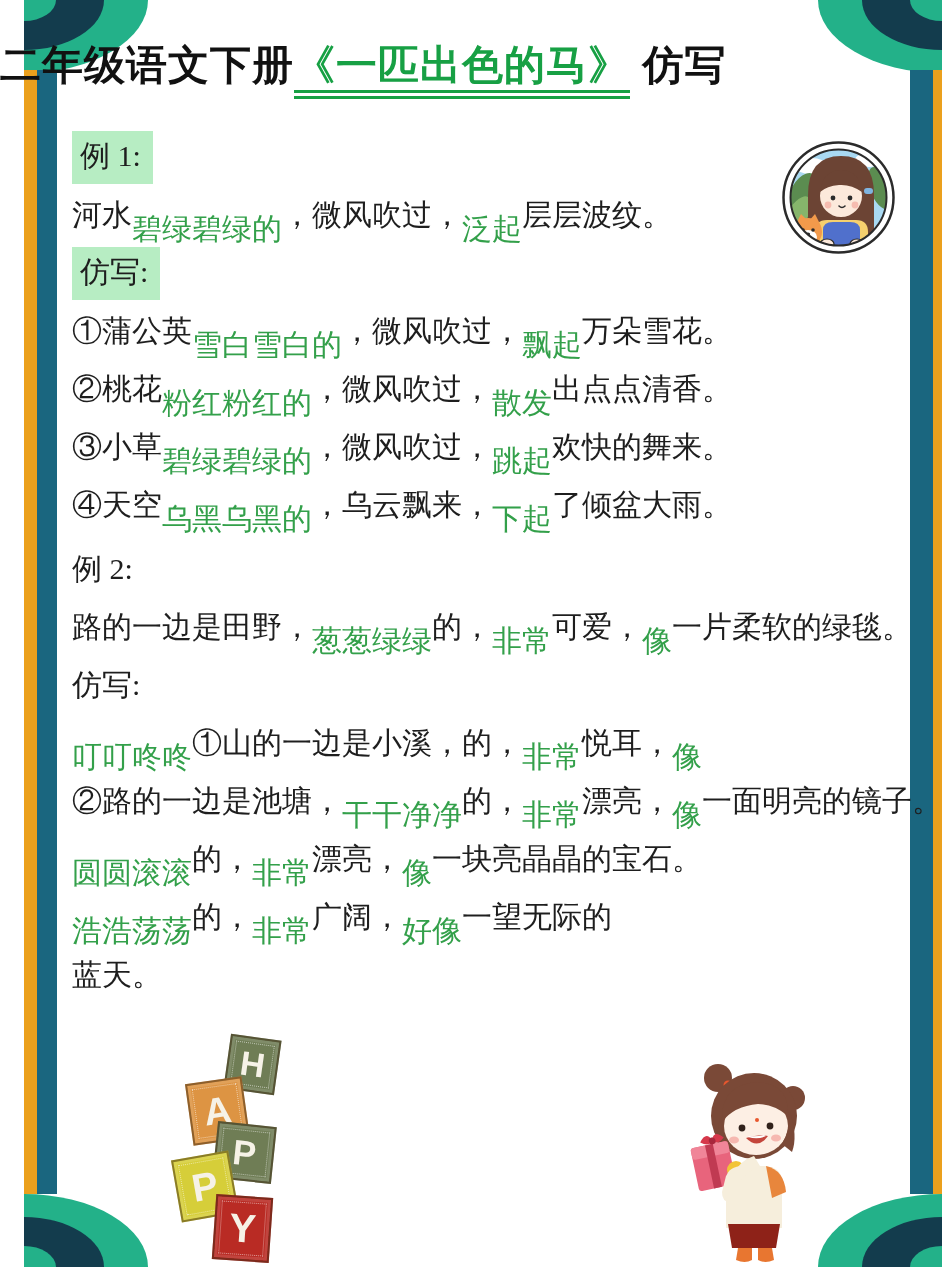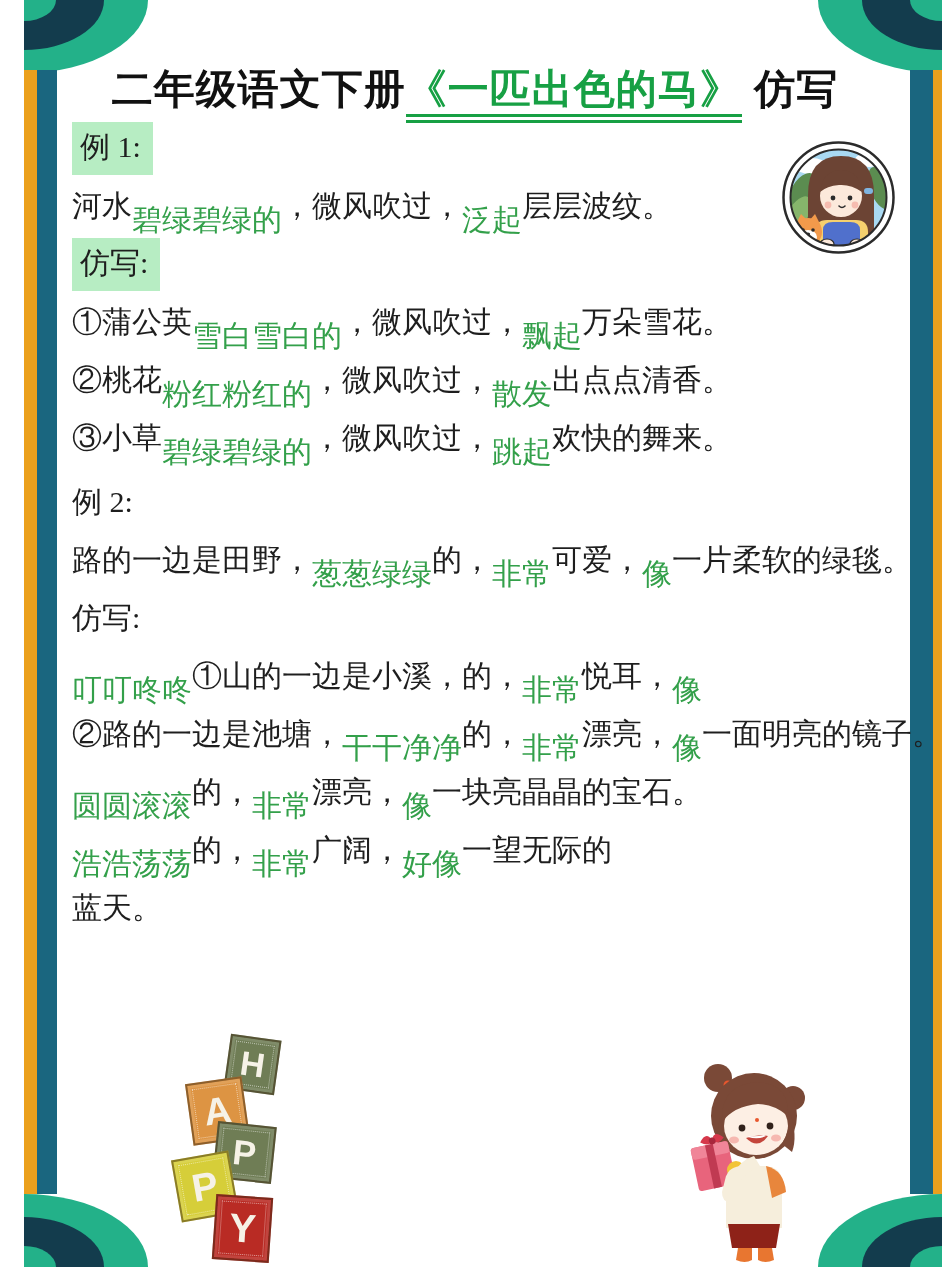--- a/index.html
+++ b/index.html
@@ -21,28 +21,28 @@
   .corner.tr{left:812px;top:0;transform:scaleX(-1);}
   .corner.bl{left:24px;top:1192px;transform:scaleY(-1);}
   .corner.br{left:812px;top:1192px;transform:scale(-1,-1);}
   .stripe{position:absolute;top:70px;height:1124px;}
   .stripe.l-orange{left:24px;width:13px;background:var(--stripe-orange);}
   .stripe.l-teal{left:37px;width:20px;background:var(--stripe-teal);}
   .stripe.r-teal{left:910px;width:23px;background:var(--stripe-teal);}
   .stripe.r-orange{left:933px;width:9px;background:var(--stripe-orange);}
 
   
-  .title{position:absolute;top:62px;left:0;width:100%;text-align:center;
+  .title{position:absolute;top:38px;left:0;width:100%;text-align:left;
          font-family:"Liberation Sans","DejaVu Sans",sans-serif;font-weight:900;
          font-size:41px;letter-spacing:1px;color:#111;white-space:nowrap;}
   .title .book{color:var(--title-green);border-bottom:9px double var(--title-green);
                padding-bottom:2px;}
 
   
-  .content{position:absolute;left:72px;top:119px;width:820px;}
+  .content{position:absolute;left:72px;top:128px;width:820px;}
   .line{height:58px;display:flex;align-items:center;font-size:30px;color:var(--ink);
         white-space:nowrap;}
   .line.gap{margin-top:6px;}
   .seg.g{color:var(--green);margin-top:28px;}
   .seg.k{color:var(--ink);}
   .hl{background:var(--hl);color:var(--label-ink);padding:5px 12px 7px 8px;}
 
   
   .avatar{position:absolute;left:781px;top:140px;width:115px;height:115px;}
 
@@ -176,20 +176,27 @@
         <span class="seg g">散发</span>
         <span class="seg k">出点点清香。</span>
       </div>
       <div class="line">
         <span class="seg k">③小草</span>
         <span class="seg g">碧绿碧绿的</span>
         <span class="seg k">，微风吹过，</span>
         <span class="seg g">跳起</span>
         <span class="seg k">欢快的舞来。</span>
       </div>
+      <div class="line">
+        <span class="seg k">④天空</span>
+        <span class="seg g">乌黑乌黑的</span>
+        <span class="seg k">，乌云飘来，</span>
+        <span class="seg g">下起</span>
+        <span class="seg k">了倾盆大雨。</span>
+      </div>
       <div class="line gap">
         <span class="seg k">例 2:</span>
       </div>
       <div class="line">
         <span class="seg k">路的一边是田野，</span>
         <span class="seg g">葱葱绿绿</span>
         <span class="seg k">的，</span>
         <span class="seg g">非常</span>
         <span class="seg k">可爱，</span>
         <span class="seg g">像</span>

